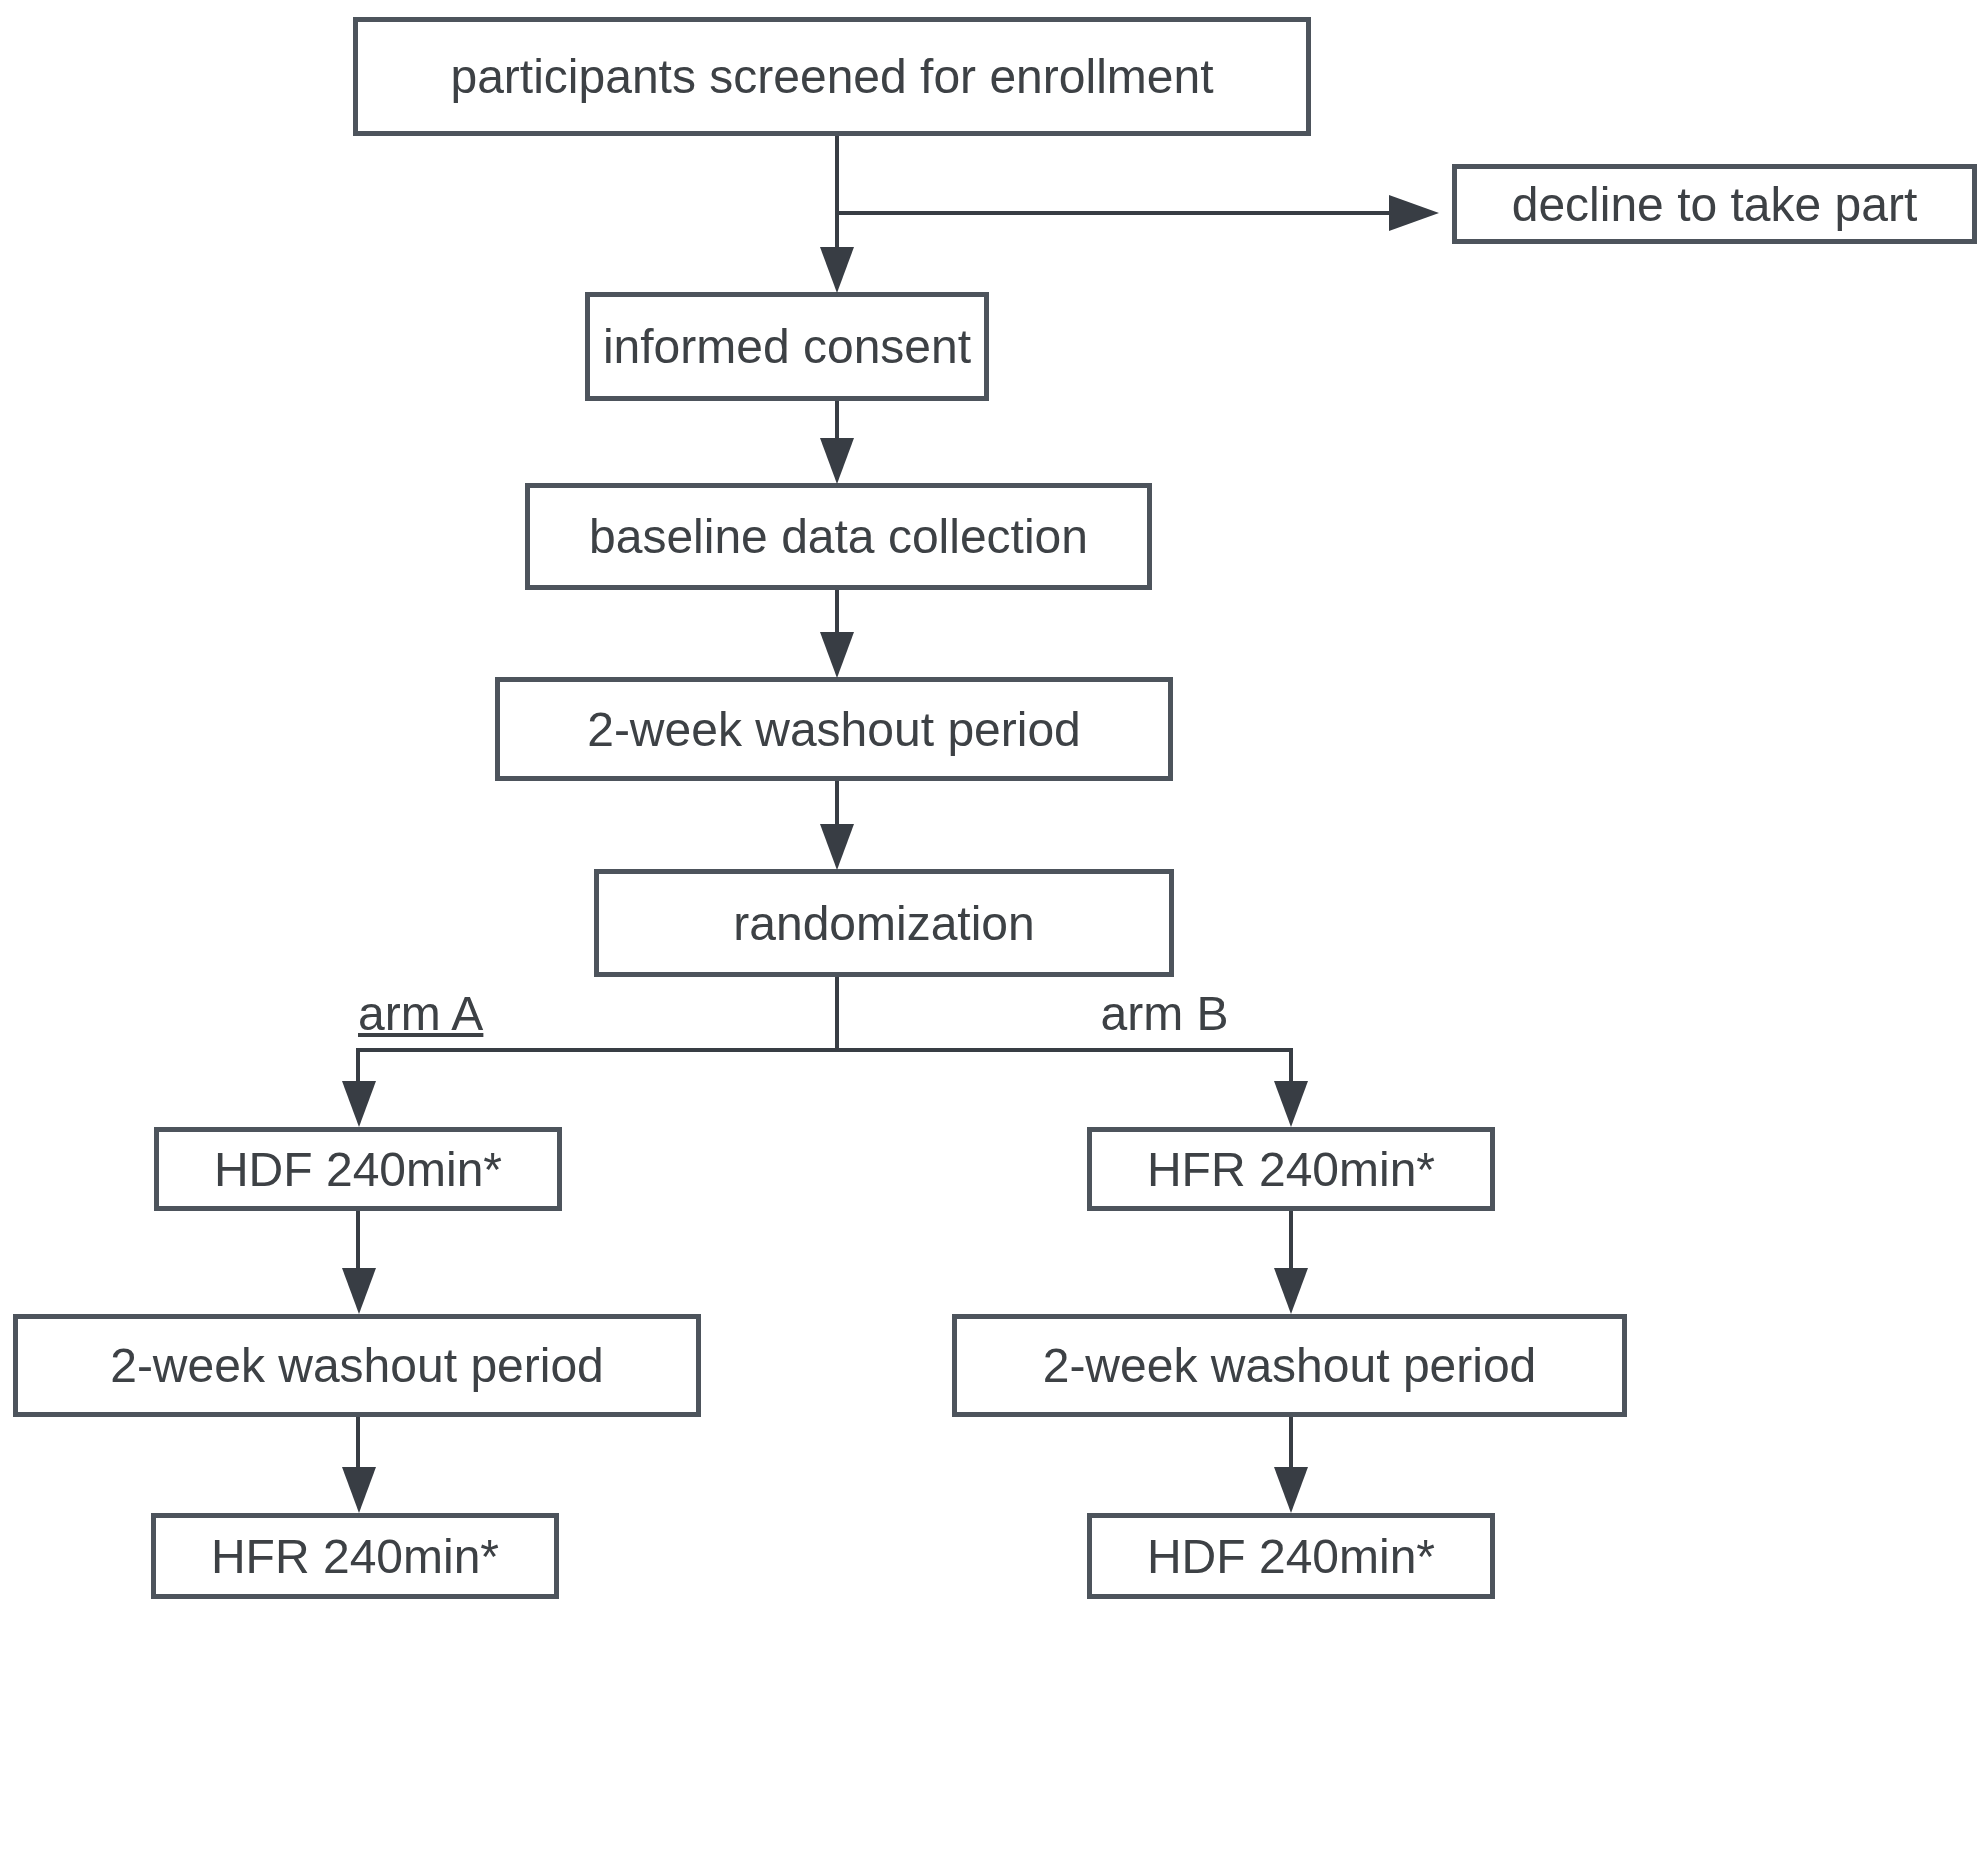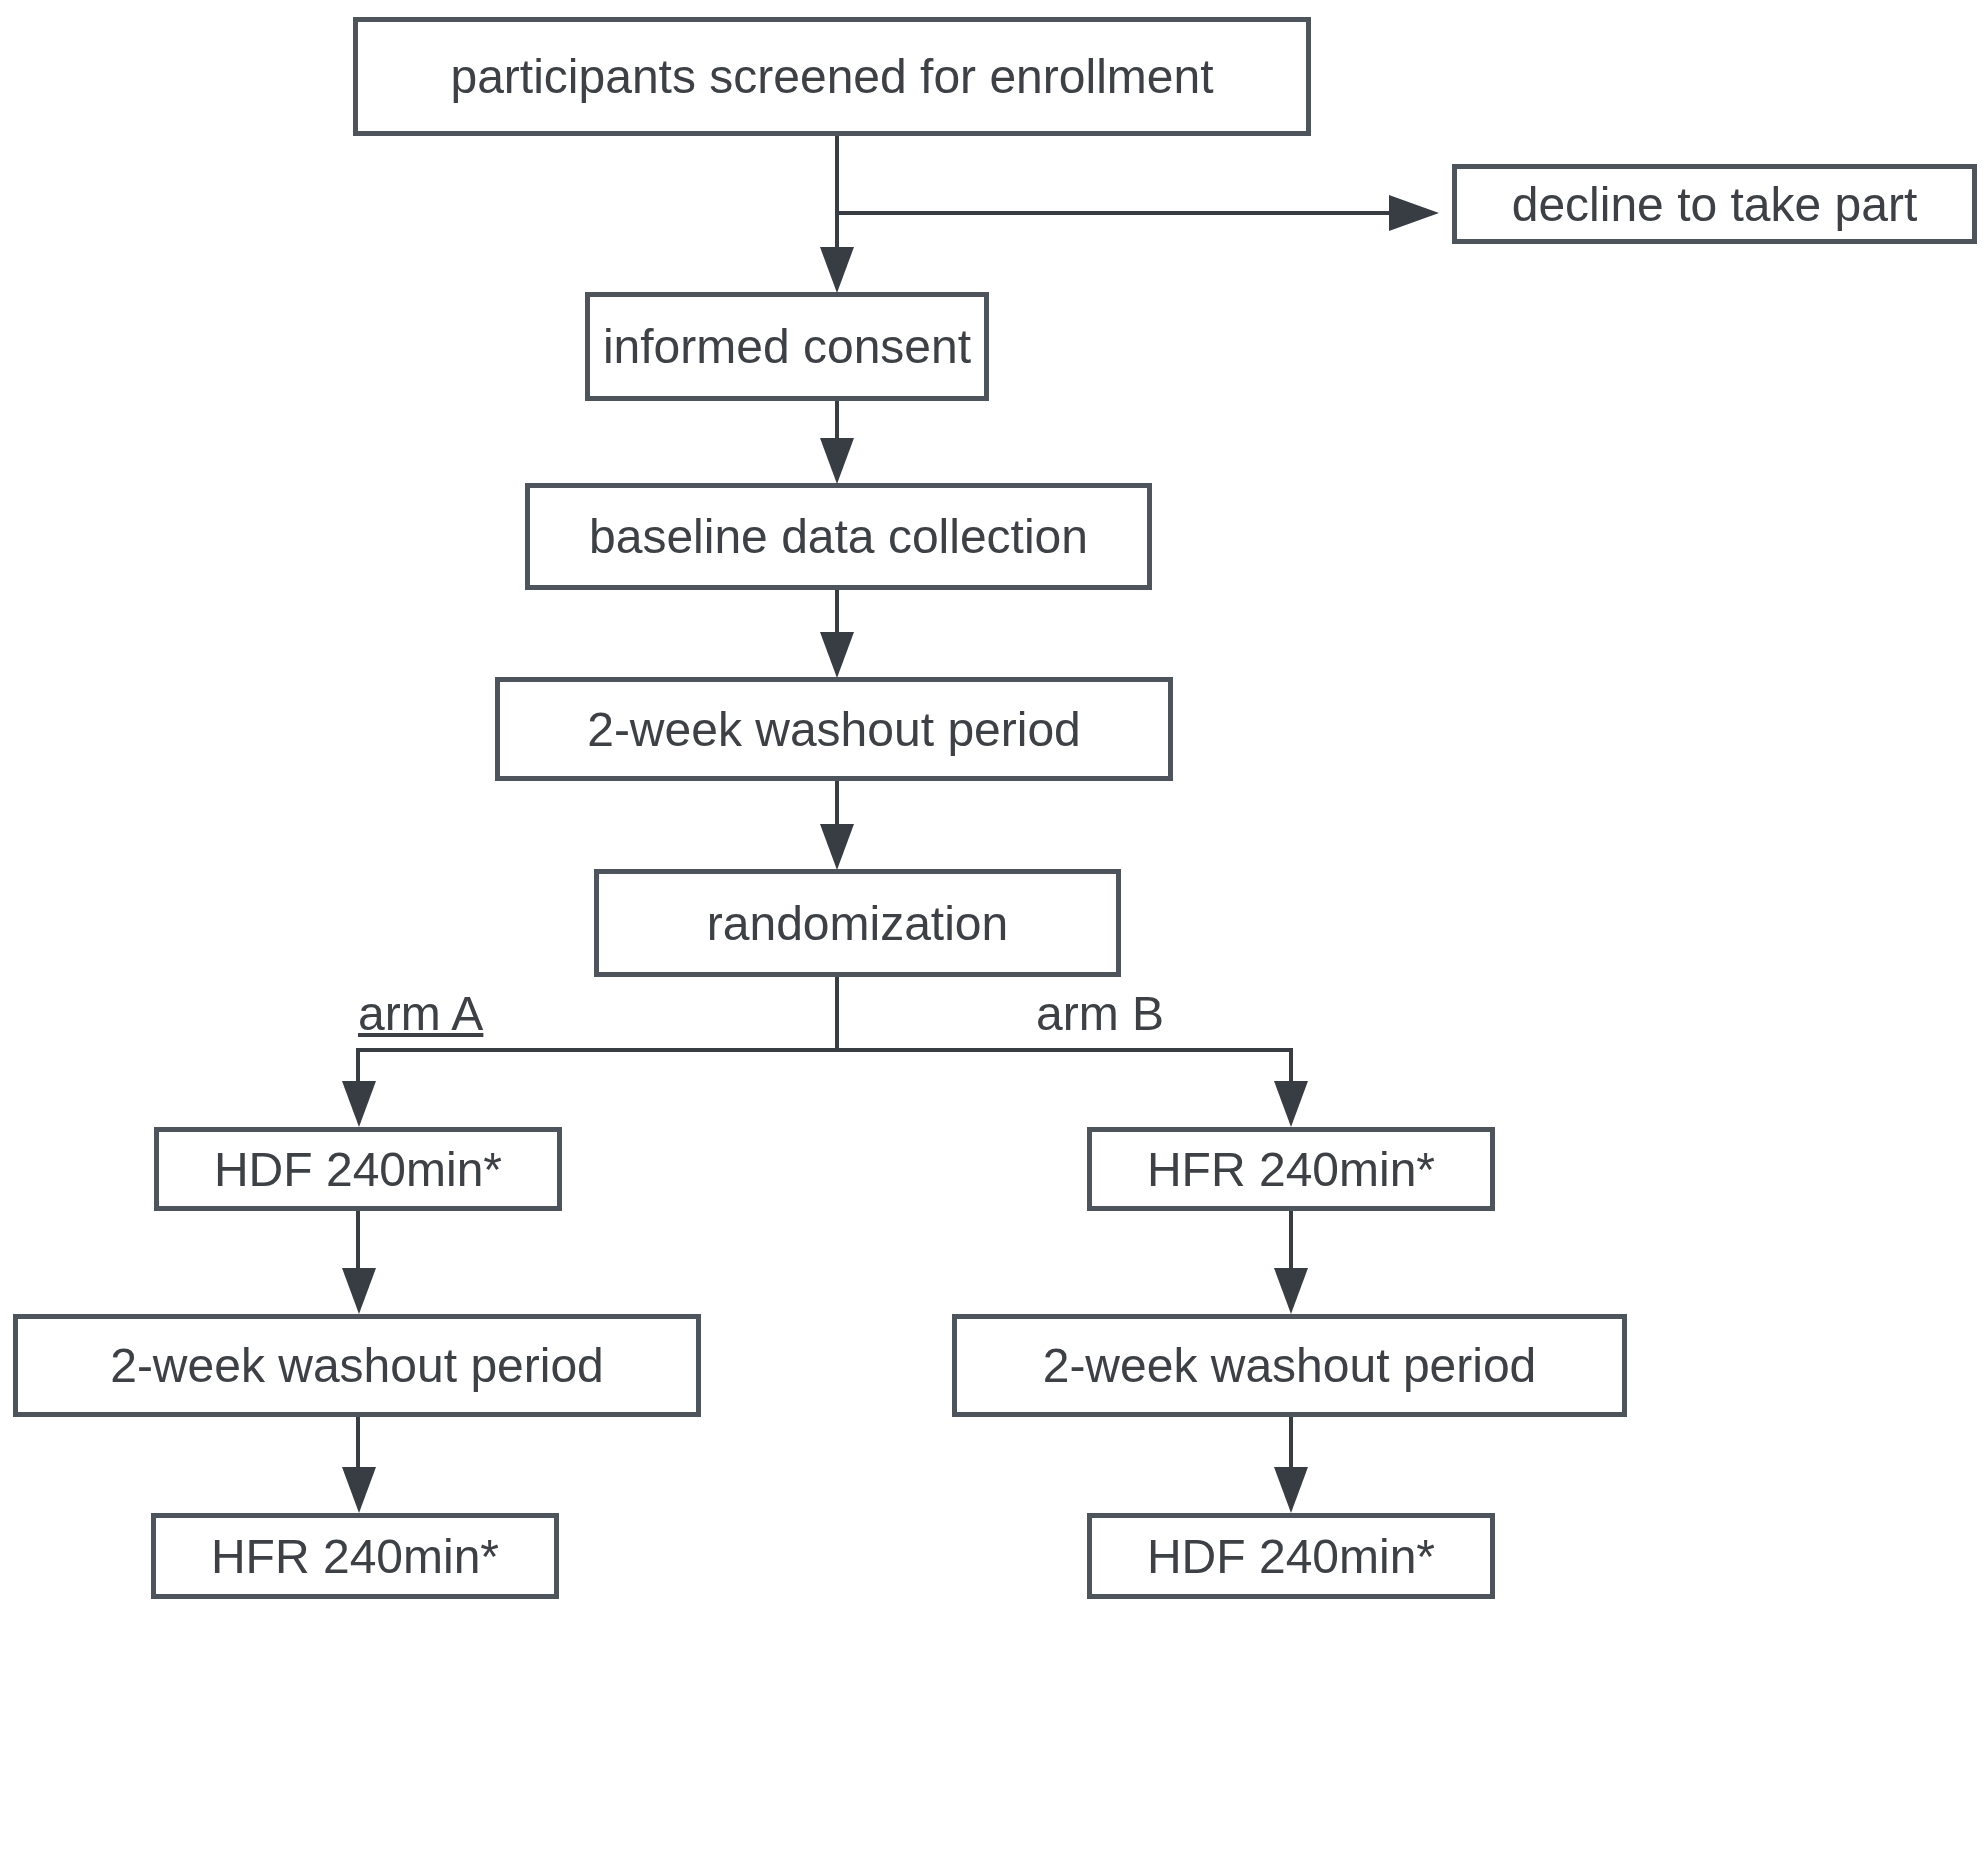--- a/index.html
+++ b/index.html
@@ -82,37 +82,37 @@
   <div class="node" style="left:353px; top:17px; width:958px; height:119px;">participants screened for enrollment</div>
 
   <div class="node" style="left:1452px; top:164px; width:525px; height:80px;">decline to take part</div>
 
   <div class="node" style="left:585px; top:292px; width:404px; height:109px;">informed consent</div>
 
   <div class="node" style="left:525px; top:483px; width:627px; height:107px;">baseline data collection</div>
 
   <div class="node" style="left:495px; top:677px; width:678px; height:104px;">2-week washout period</div>
 
-  <div class="node" style="left:594px; top:869px; width:527px; height:108px;">randomization</div>
+  <div class="node" style="left:594px; top:869px; width:580px; height:108px;">randomization</div>
 
   <div class="node" style="left:154px; top:1127px; width:408px; height:84px;">HDF 240min*</div>
 
   <div class="node" style="left:13px; top:1314px; width:688px; height:103px;">2-week washout period</div>
 
   <div class="node" style="left:151px; top:1513px; width:408px; height:86px;">HFR 240min*</div>
 
   <div class="node" style="left:1087px; top:1127px; width:408px; height:84px;">HFR 240min*</div>
 
   <div class="node" style="left:952px; top:1314px; width:675px; height:103px;">2-week washout period</div>
 
   <div class="node" style="left:1087px; top:1513px; width:408px; height:86px;">HDF 240min*</div>
 
   <div class="branch-label" style="left:358px; top:986px;text-decoration:underline;">arm A</div>
 
-  <div class="branch-label" style="left:1036px; top:986px; width:257px; text-align:left;">arm B</div>
+  <div class="branch-label" style="left:1036px; top:986px; width:257px; text-align:center;">arm B</div>
 
   <div class="vline" style="left:835px; top:136px; height:113px;"></div>
   <div class="arrow-down" style="left:820px; top:247px;"></div>
 
   <div class="hline" style="left:835px; top:211px; width:556px;"></div>
   <div class="arrow-right" style="left:1389px; top:195px;"></div>
 
   <div class="vline" style="left:835px; top:401px; height:39px;"></div>
   <div class="arrow-down" style="left:820px; top:438px;"></div>
 

